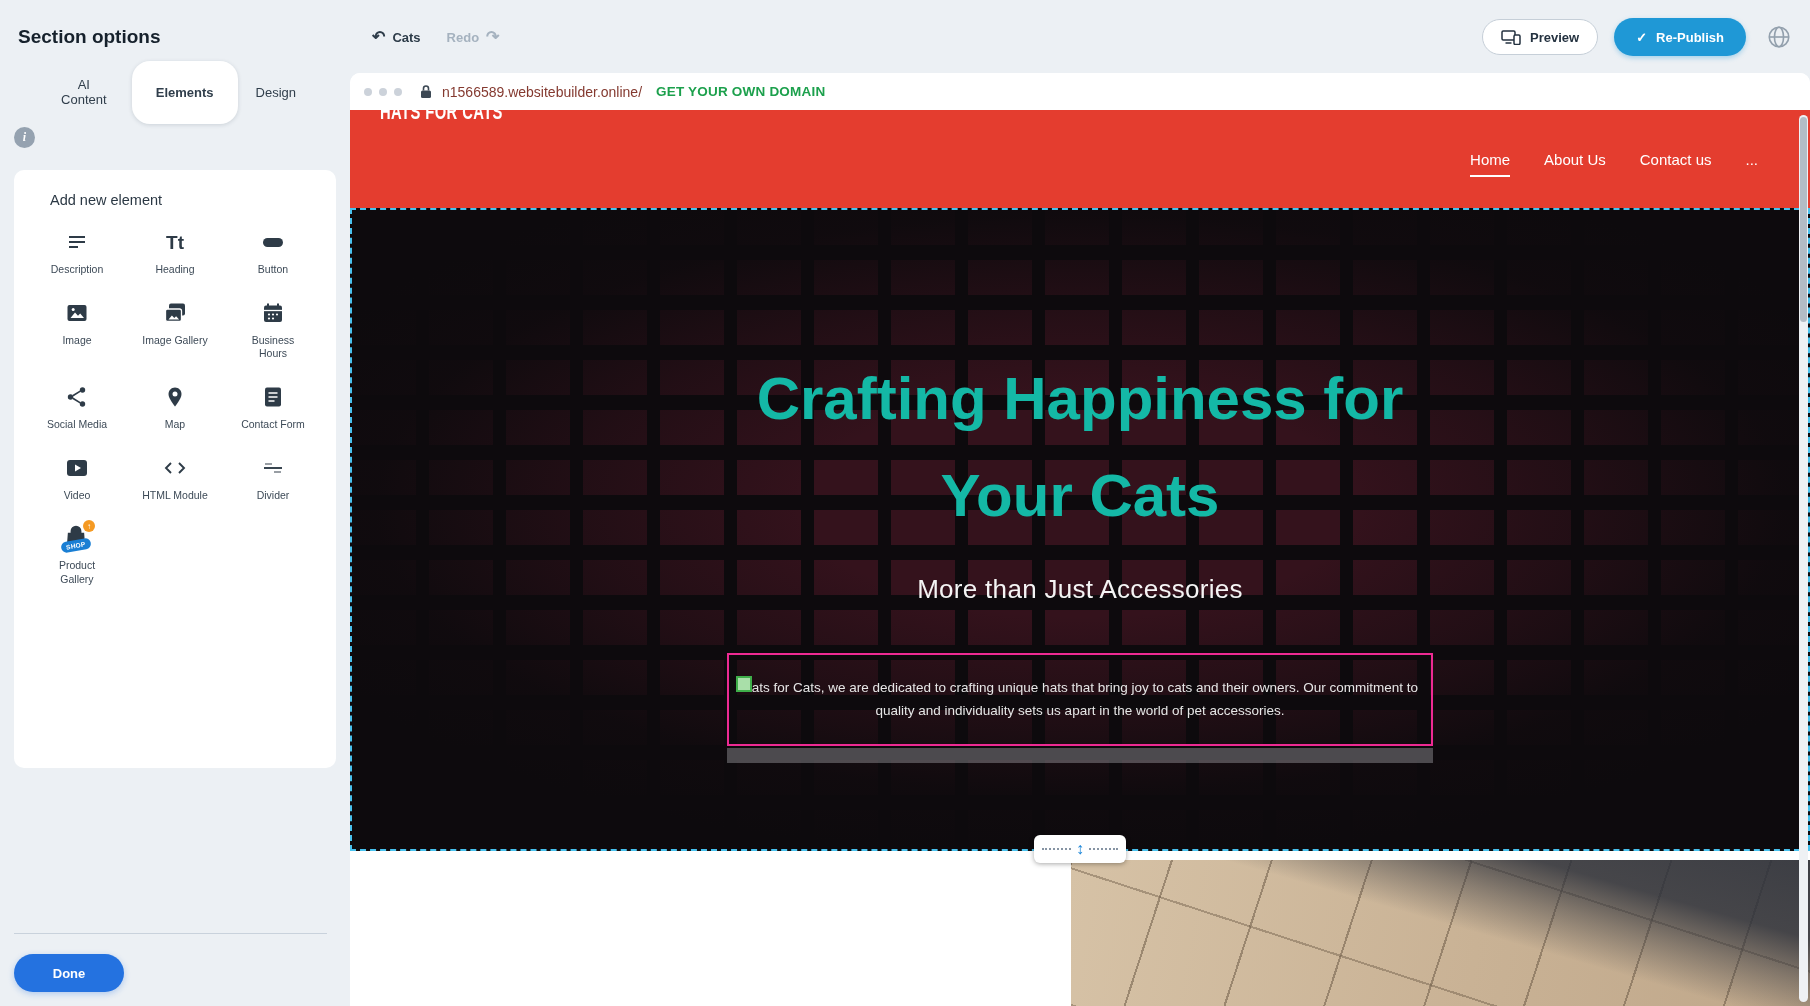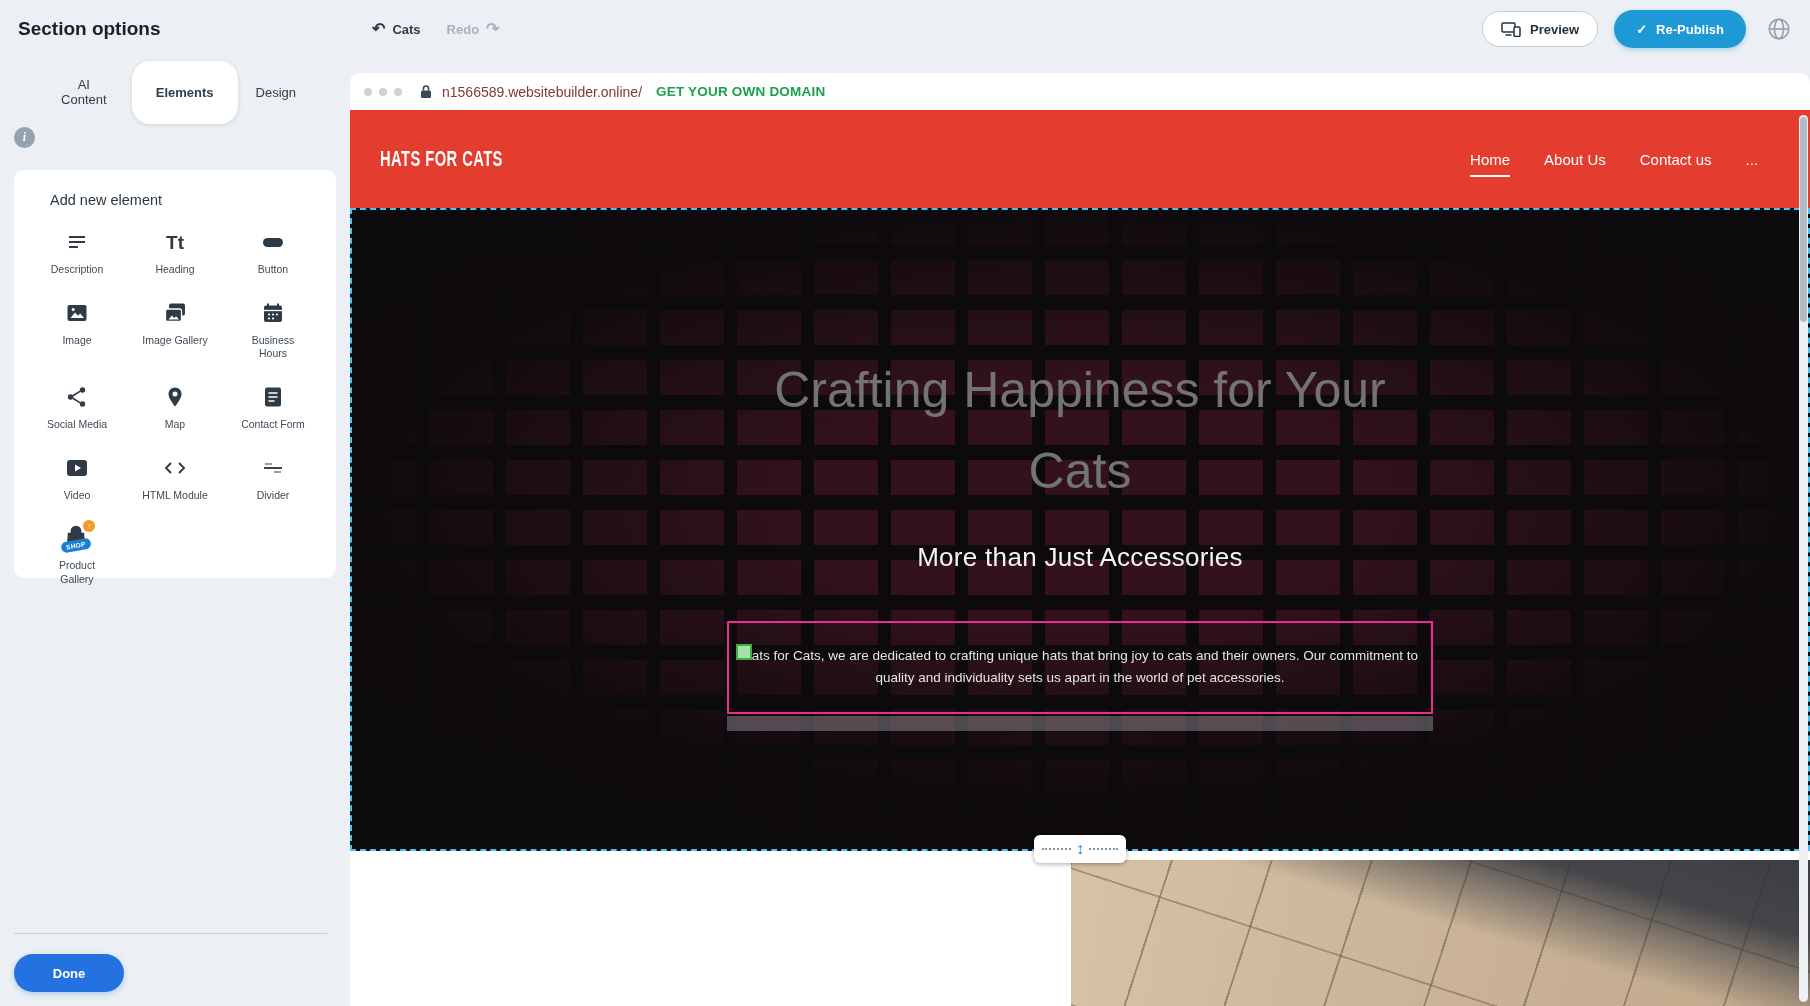--- a/index.html
+++ b/index.html
@@ -1,20 +1,20 @@
 <!DOCTYPE html>
 <html><head>
 <meta charset="utf-8">
 <style>
   * { margin:0; padding:0; box-sizing:border-box; }
   html,body { width:1810px; height:1006px; overflow:hidden; }
   body { font-family:"Liberation Sans", sans-serif; background:#ecf0f4; color:#1d2935; position:relative; }
 
   
-  .topbar { position:absolute; top:0; left:0; width:1810px; height:58px; display:flex; align-items:center; }
+  .topbar { position:absolute; top:8px; left:0; width:1810px; height:58px; display:flex; align-items:center; }
   .topbar h1 { font-size:19px; font-weight:700; color:#16212c; margin-left:18px; }
   .history { position:absolute; left:372px; top:0; height:58px; display:flex; align-items:center; gap:26px; }
   .hist-btn { display:flex; align-items:center; gap:7px; background:none; border:none; font-family:inherit; font-size:13px; font-weight:700; cursor:pointer; }
   .hist-btn.undo { color:#2e3c49; }
   .hist-btn.redo { color:#a5b2bf; }
   .hist-icon { font-size:16px; line-height:1; }
   .topbar-right { margin-left:auto; display:flex; align-items:center; gap:16px; padding-right:14px; }
   .preview-btn { height:36px; border-radius:18px; border:1px solid #c6cfd8; background:#fff; padding:0 18px; display:flex; align-items:center; gap:9px; font-family:inherit; font-size:13px; font-weight:600; color:#243240; cursor:pointer; }
   .republish-btn { height:38px; border-radius:19px; border:none; background:#1f98d6; padding:0 22px; display:flex; align-items:center; gap:9px; font-family:inherit; font-size:13px; font-weight:700; color:#fff; cursor:pointer; box-shadow:0 2px 5px rgba(31,152,214,.35); }
   .republish-btn .check { font-size:13px; }
@@ -25,21 +25,21 @@
   .tabs { margin:16px 8px 0; height:36px; display:flex; align-items:center; justify-content:space-between; padding:0 14px; }
   .tab { border:none; background:none; font-family:inherit; font-size:13px; color:#303e4b; cursor:pointer; padding:9px 18px; border-radius:18px; }
   .tab.active { background:#fff; box-shadow:0 1px 4px rgba(20,40,60,.15); font-weight:600; padding:24px 24px; }
   .card { background:#fff; border-radius:10px; }
   .tip-card { margin-top:21px; padding:17px 19px; height:115px; }
   .tip-title { color:#f08327; font-weight:700; font-size:14.5px; margin-bottom:9px; }
   .tip-body { font-size:12px; color:#5c6b79; line-height:1.5; }
   .mobile-row { margin-top:17px; display:flex; align-items:center; gap:18px; }
   .mobile-btn { height:46px; border:none; border-radius:24px; background:#2472e0; color:#fff; font-family:inherit; font-size:12.5px; font-weight:700; padding:0 16px 0 20px; display:flex; align-items:center; gap:14px; cursor:pointer; box-shadow:0 2px 6px rgba(36,114,224,.3); }
   .info-dot { width:21px; height:21px; border-radius:50%; background:#95a2b0; color:#fff; font-size:12px; font-style:italic; font-weight:700; display:flex; align-items:center; justify-content:center; font-family:"Liberation Serif", serif; cursor:pointer; }
-  .add-card { margin-top:22px; padding:20px 14px 24px; height:408px; }
+  .add-card { margin-top:22px; padding:20px 14px 24px; height:598px; }
   .add-title { font-size:14.5px; color:#2b3844; margin:2px 0 20px 22px; }
   .tile-grid { display:grid; grid-template-columns:repeat(3,1fr); row-gap:22px; justify-items:center; }
   .tile { width:92px; display:flex; flex-direction:column; align-items:center; gap:7px; cursor:pointer; }
   .tico { height:28px; display:flex; align-items:center; justify-content:center; }
   .tlabel { font-size:10.5px; color:#3d4a57; text-align:center; line-height:1.3; max-width:68px; }
   .tt-glyph { font-size:19px; font-weight:700; color:#2e3b47; line-height:1; }
   .pg-icon { position:relative; width:36px; height:28px; }
   .shop-badge { position:absolute; bottom:1px; left:2px; background:#1a7fd4; color:#fff; font-size:6.5px; font-weight:700; padding:2px 5px; border-radius:7px; transform:rotate(-10deg); letter-spacing:.3px; }
   .up-badge { position:absolute; top:-4px; right:0; width:12px; height:12px; background:#f59a23; border-radius:50%; color:#fff; font-size:8px; display:flex; align-items:center; justify-content:center; }
   .side-divider { position:absolute; left:14px; right:23px; bottom:72px; border-top:1px solid #c9d2dc; }
@@ -50,36 +50,36 @@
   .chrome { height:37px; display:flex; align-items:center; padding:0 12px; border-radius:10px 10px 0 0; background:#fff; }
   .dots { display:flex; gap:7px; margin:0 18px 0 2px; }
   .dot { width:8px; height:8px; border-radius:50%; background:#ccd2da; }
   .lock { margin-right:10px; display:flex; }
   .url { font-size:14px; color:#84392f; }
   .domain-link { margin-left:14px; font-size:13.5px; font-weight:700; color:#1ca04c; cursor:pointer; letter-spacing:.2px; }
 
   .viewport { position:absolute; top:37px; left:0; right:0; bottom:0; background:#fff; overflow:hidden; }
 
   
-  .site-header { height:98px; background:#e43d2f; display:flex; align-items:center; padding:0 52px 0 30px; }
+  .site-header { height:98px; background:#e43d2f; display:flex; padding:0 52px 0 30px; }
   .logo { color:#fff; font-size:18px; font-weight:700; letter-spacing:.5px; transform:scale(.82,1.22); transform-origin:left center; white-space:nowrap; }
   .site-nav { margin-left:auto; display:flex; align-items:center; gap:34px; }
   .nav-item { color:#fff; font-size:15px; cursor:pointer; position:relative; }
   .nav-item.active::after { content:""; position:absolute; left:0; right:0; bottom:-9px; height:2px; background:#fff; }
 
   
   .hero { position:relative; height:643px; background:#0d0a0d; border:2px dashed #48c2ef; }
   .hero::before { content:""; position:absolute; inset:0;
     background-image:
       repeating-linear-gradient(to bottom, transparent 0 35px, #0d0a0d 35px 50px),
       repeating-linear-gradient(to right, #34121c 0 64px, #0d0a0d 64px 77px); }
   .hero::after { content:""; position:absolute; inset:0;
     background:radial-gradient(ellipse 62% 58% at 50% 46%, rgba(13,10,13,0) 30%, rgba(13,10,13,.45) 55%, rgba(13,10,13,.92) 78%, #0d0a0d 96%); }
   .hero-content { position:relative; z-index:1; height:100%; }
-  .hero-heading { padding-top:140px; width:680px; margin:0 auto; text-align:center; color:#737373; font-size:50px; font-weight:400; line-height:1.62; }
+  .hero-heading { padding-top:140px; width:680px; margin:0 auto; text-align:center; color:#14b8a6; font-size:60px; font-weight:700; line-height:1.62; }
   .hero-sub { margin-top:30px; text-align:center; color:#f4f4f4; font-size:26px; font-weight:400; letter-spacing:.3px; }
   .text-element { position:relative; margin:48px auto 0; width:706px; border:2px solid #ee2a93; padding:22px 12px; }
   .text-element p { font-size:13.5px; color:#e6e6e6; line-height:1.65; text-align:center; }
   .green-handle { position:absolute; left:7px; top:21px; width:16px; height:16px; background:#a9dfa9; border:2px solid #3fae4a; }
   .ghost-strip { margin:2px auto 0; width:706px; height:15px; background:rgba(195,195,200,.35); }
   .resize-handle { position:absolute; left:50%; bottom:-14px; transform:translateX(-50%); width:92px; height:28px; background:#fff; border-radius:6px; box-shadow:0 1px 5px rgba(0,0,0,.35); display:flex; align-items:center; justify-content:center; z-index:3; cursor:ns-resize; }
   .resize-handle .dash { position:absolute; left:8px; right:8px; top:13px; border-top:2px dotted #8694a3; }
   .resize-handle .arrows { position:relative; color:#1d86d8; font-size:16px; font-weight:700; line-height:1; background:#fff; padding:0 4px; }
 
   

